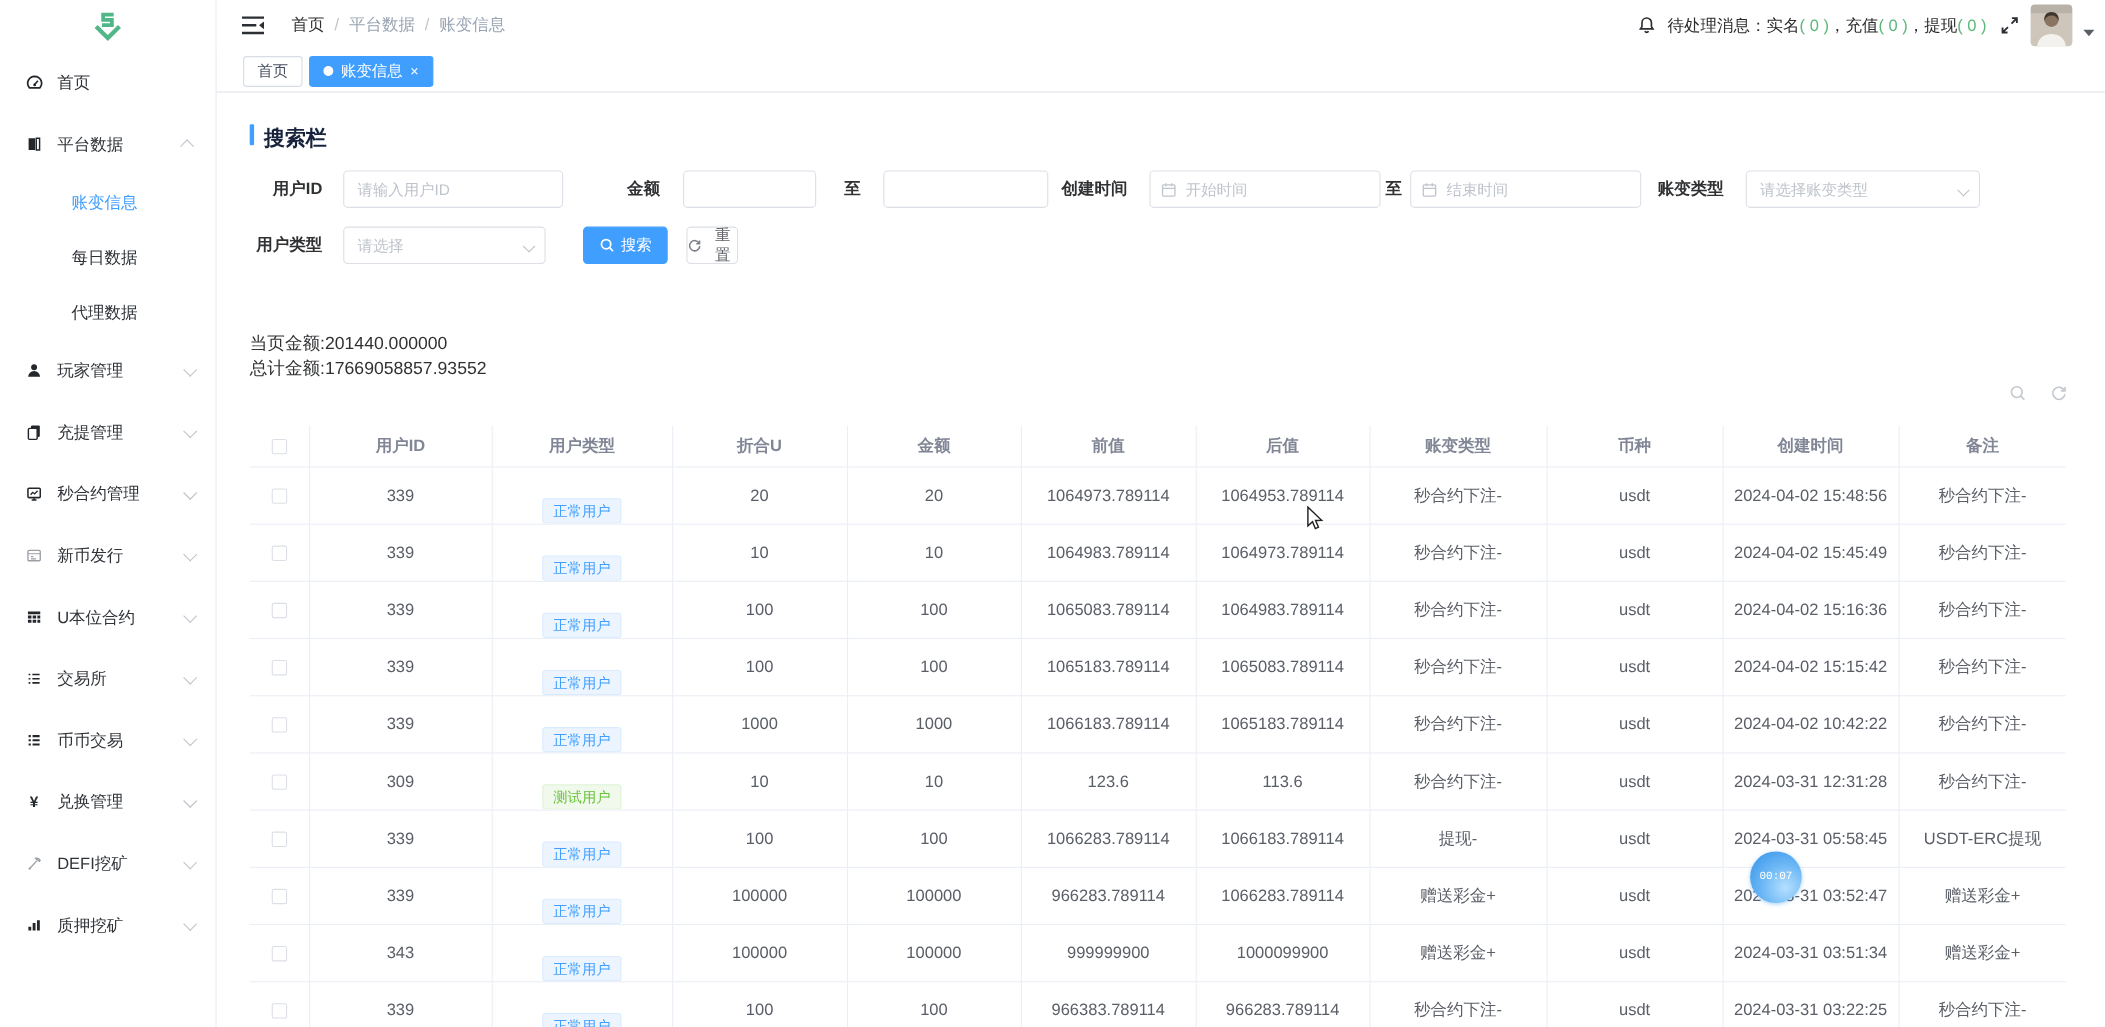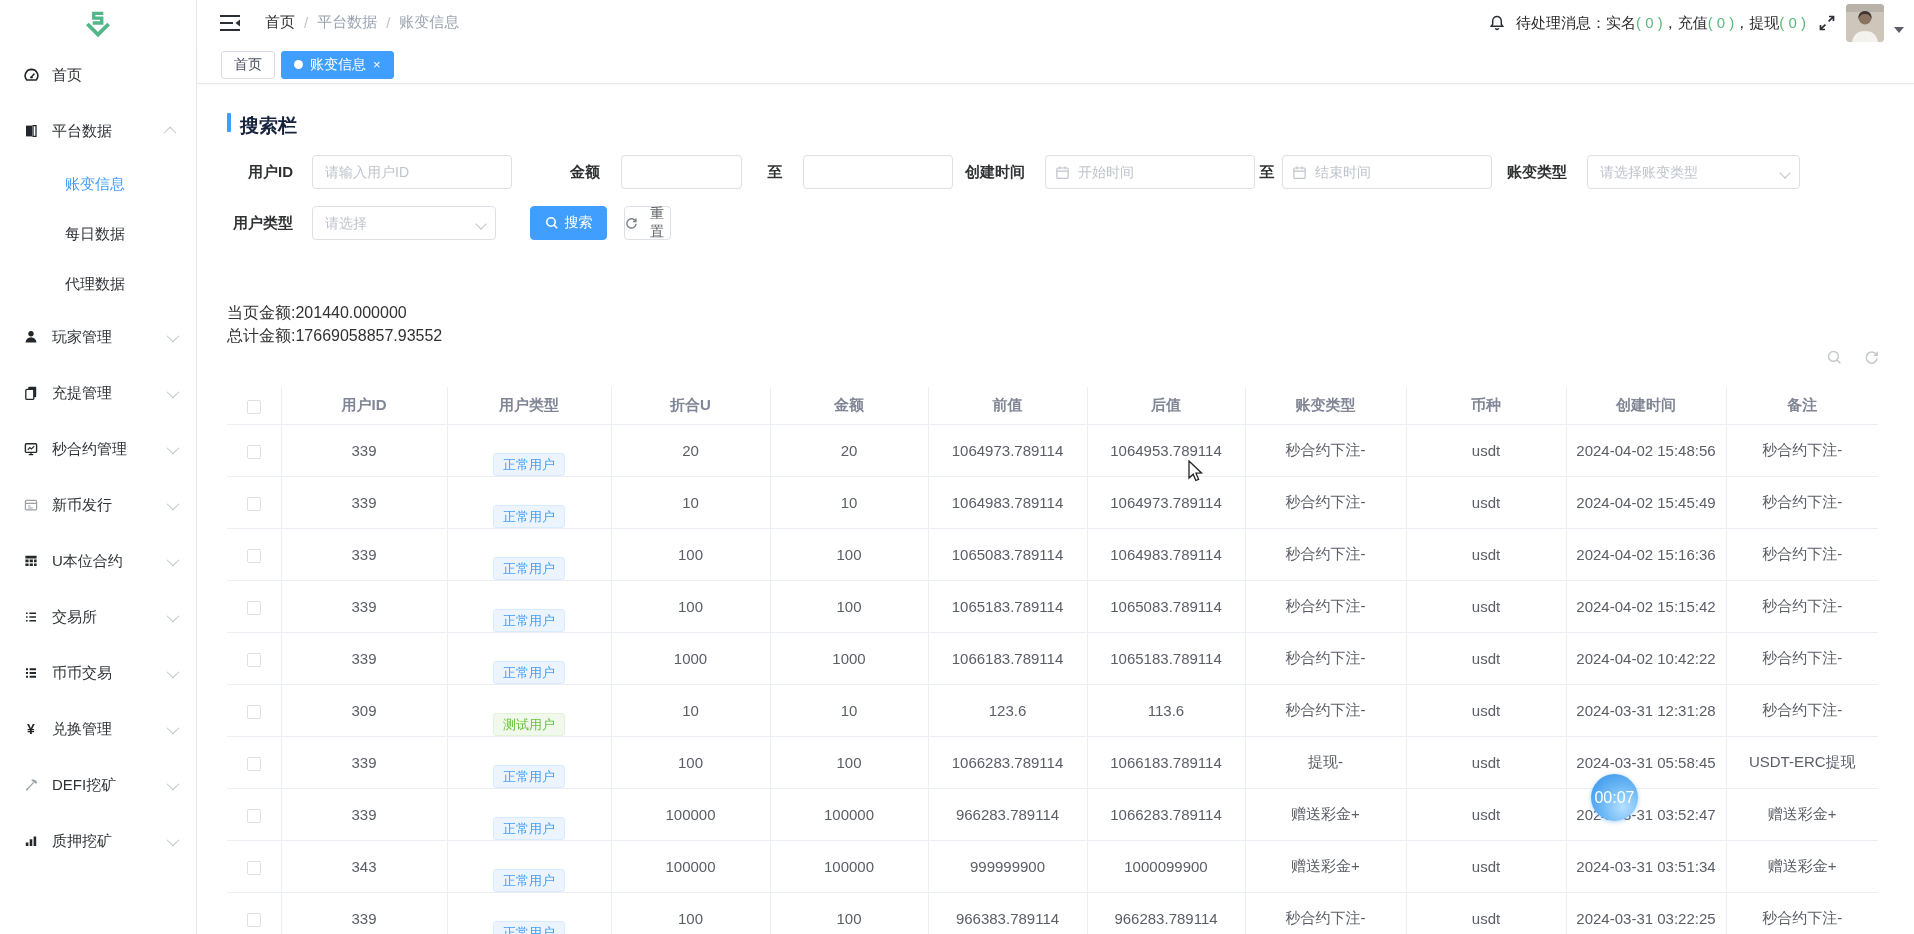--- a/index.html
+++ b/index.html
@@ -74,21 +74,21 @@
   th { height:37px; font-weight:bold; color:#808695; border-bottom:1px solid #ebeef5; border-right:1px solid #ebeef5; text-align:center; font-size:15px; white-space:nowrap; overflow:hidden; }
   td { height:49px; color:#5a5e66; border-bottom:1px solid #ebeef5; border-right:1px solid #ebeef5; text-align:center; white-space:nowrap; overflow:hidden; }
   th:last-child, td:last-child { border-right:none; }
   .cb { display:inline-block; width:14px; height:14px; border:1px solid #dcdfe6; border-radius:2px; background:#fff; vertical-align:middle; cursor:pointer; }
   .tag { display:inline-block; font-size:13px; padding:4px 9px; border-radius:3px; line-height:1;margin-top:28px; }
   .tag.blue { color:#409eff; background:#ecf5ff; border:1px solid #d9ecff; }
   .tag.green { color:#67c23a; background:#f0f9eb; border:1px solid #e1f3d8; }
 
   .timer-bubble { position:absolute; left:1591px; top:774px; width:47px; height:47px; border-radius:50%;
     background:radial-gradient(circle at 68% 70%, #b5e0ff 0%, #6db8f5 45%, #2f8fe8 100%);
-    display:flex; align-items:center; justify-content:center; color:#fff; font-size:16px; box-shadow:0 1px 4px rgba(47,143,232,.4); z-index:40; }
+    display:flex; align-items:center; justify-content:center; color:#fff; font-size:10px; box-shadow:0 1px 4px rgba(47,143,232,.4); z-index:40;font-family:Liberation Mono, monospace; }
   .cursor { position:absolute; left:1186px; top:460px; z-index:50; pointer-events:none; }
 </style>
 </head>
 <body>
 
 <div class="app">
 
   <aside class="sidebar">
     <div class="logo-wrap">
       <svg width="34" height="34" viewBox="0 0 32 32">

